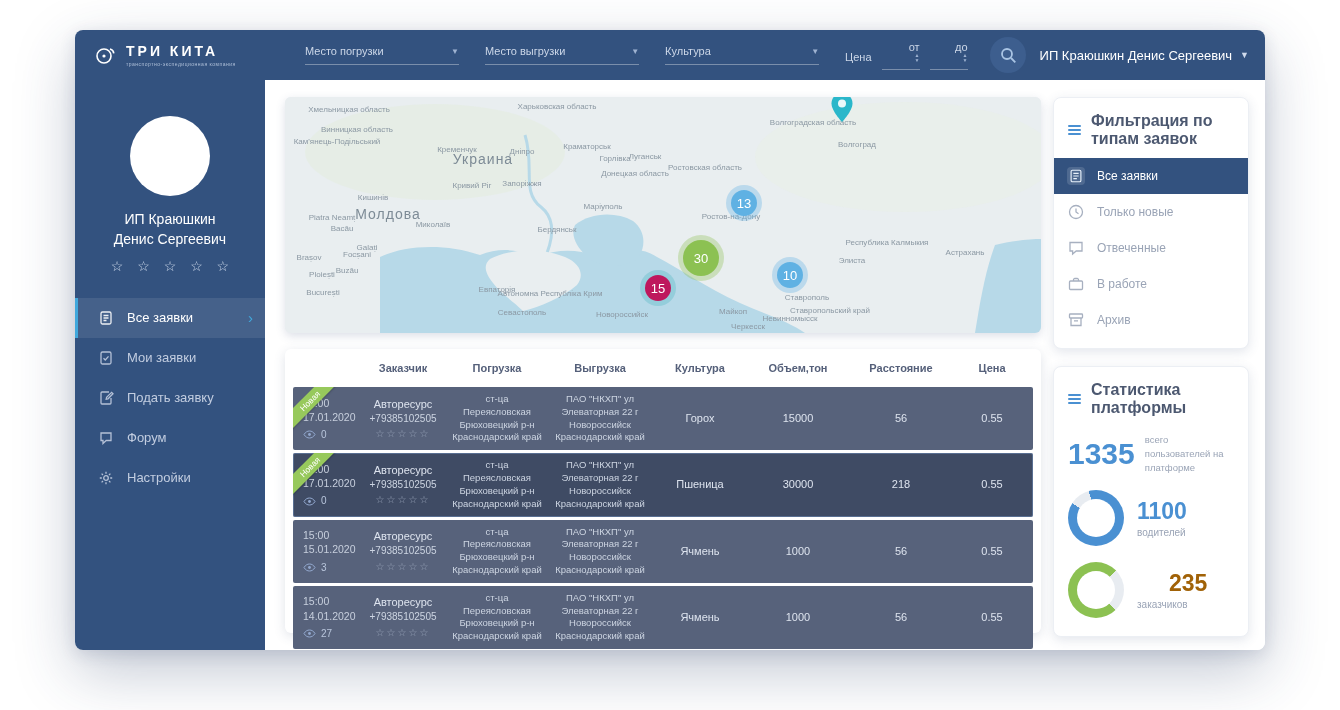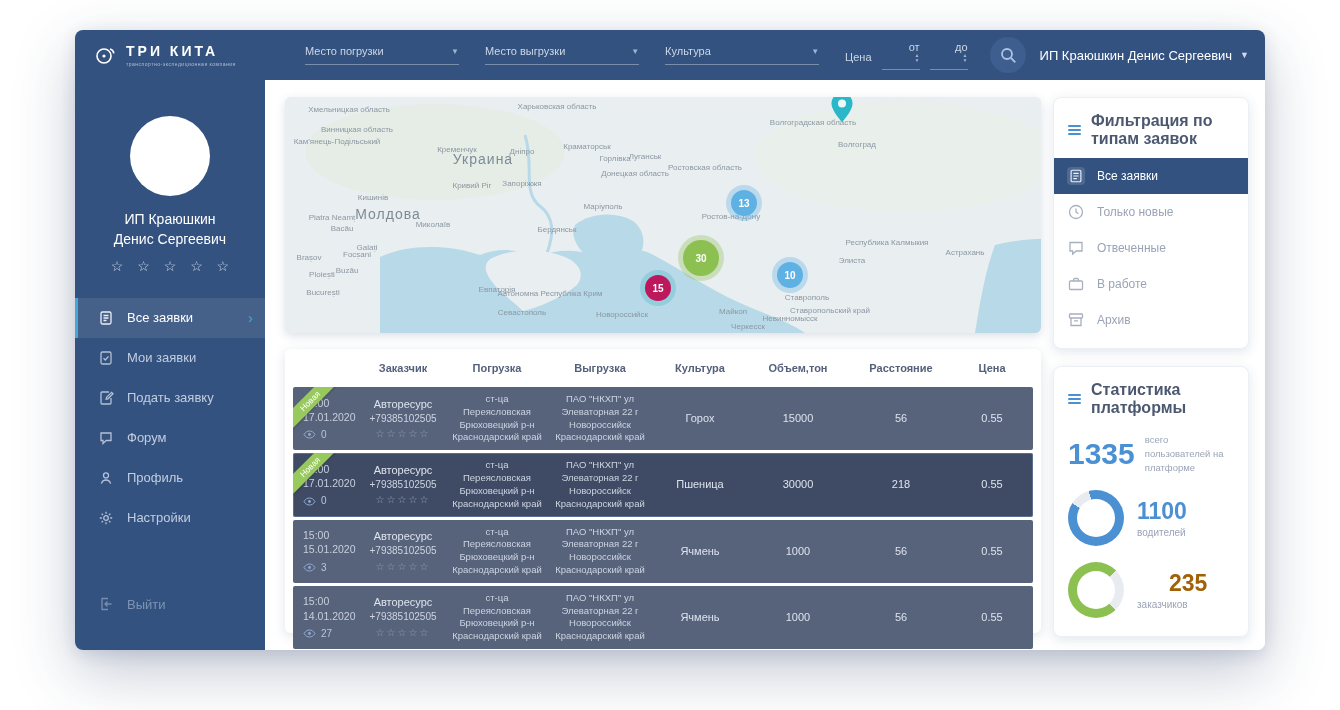--- a/index.html
+++ b/index.html
@@ -45,21 +45,21 @@
   .bodyrow { flex:1; display:flex; min-height:0; background:#fff; }
   .center { flex:1; min-width:0; padding:17px 12px 17px 20px; display:flex; flex-direction:column; }
 
   
   .map-card { height:236px; flex-shrink:0; border-radius:6px; position:relative; overflow:hidden; background:#e9eef0;
     box-shadow:0 3px 10px rgba(60,80,120,.18); }
   .map-card svg.water { position:absolute; left:0; top:0; }
   .map-label { position:absolute; font-size:8px; color:#8b98a3; white-space:nowrap; transform:translate(-50%,-50%); }
   .map-label.big { font-size:14px; letter-spacing:1px; color:#7d8b96; }
   .cluster { position:absolute; border-radius:50%; color:#fff; display:grid; place-items:center;
-    font-size:10px; font-weight:bold; transform:translate(-50%,-50%); cursor:pointer; }
+    font-size:13px; font-weight:normal; transform:translate(-50%,-50%); cursor:pointer; }
   .pin { position:absolute; transform:translate(-50%,0); cursor:pointer; }
 
   
   .table-card { margin-top:16px; flex:1; background:#fff; border-radius:6px; box-shadow:0 3px 12px rgba(60,80,120,.16);
     padding:0 8px 10px; min-height:0; }
   .thead { display:flex; align-items:center; height:38px; font-size:11px; font-weight:bold; color:#55607a; }
   .thead div { text-align:center; }
   .c1{width:64px;} .c2{width:92px;} .c3{width:96px;} .c4{width:110px;} .c5{width:90px;} .c6{width:106px;} .c7{width:100px;} .c8{flex:1;}
   .trow { display:flex; align-items:stretch; background:#57627b; border-radius:2px; margin-bottom:3px;
     min-height:56px; position:relative; overflow:hidden; color:#dde3ee; cursor:pointer; }
@@ -145,37 +145,24 @@
         <span>Подать заявку</span>
       </div>
       <div class="mi">
         <svg width="16" height="16" viewBox="0 0 16 16" fill="none" stroke="currentColor" stroke-width="1.3">
             <path d="M3 3h10v7.5H8.2L5 13.5v-3H3z"></path>
           </svg>
         <span>Форум</span>
       </div>
       <div class="mi">
         <svg width="16" height="16" viewBox="0 0 16 16" fill="none" stroke="currentColor" stroke-width="1.3">
-            <circle cx="8" cy="5.4" r="2.5"></circle>
-            <path d="M3.4 13.6c.8-2.6 2.4-3.6 4.6-3.6s3.8 1 4.6 3.6"></path>
-          </svg>
-        <span>Профиль</span>
-      </div>
-      <div class="mi">
-        <svg width="16" height="16" viewBox="0 0 16 16" fill="none" stroke="currentColor" stroke-width="1.3">
             <circle cx="8" cy="8" r="2.3"></circle>
             <path d="M8 1.8v2M8 12.2v2M1.8 8h2M12.2 8h2M3.6 3.6L5 5M11 11l1.4 1.4M12.4 3.6L11 5M5 11l-1.4 1.4"></path>
           </svg>
         <span>Настройки</span>
-      </div>
-      <div class="mi logout">
-        <svg width="16" height="16" viewBox="0 0 16 16" fill="none" stroke="currentColor" stroke-width="1.3">
-            <path d="M10 2.5H4v11h6M13.5 8H7M9.5 5.5L7 8l2.5 2.5"></path>
-          </svg>
-        <span>Выйти</span>
       </div>
     </nav>
   </aside>
 
   <div class="main">
 
     <header class="topbar">
       <div class="fsel">
         <span>Место погрузки</span>
         <span class="arr">▼</span>

